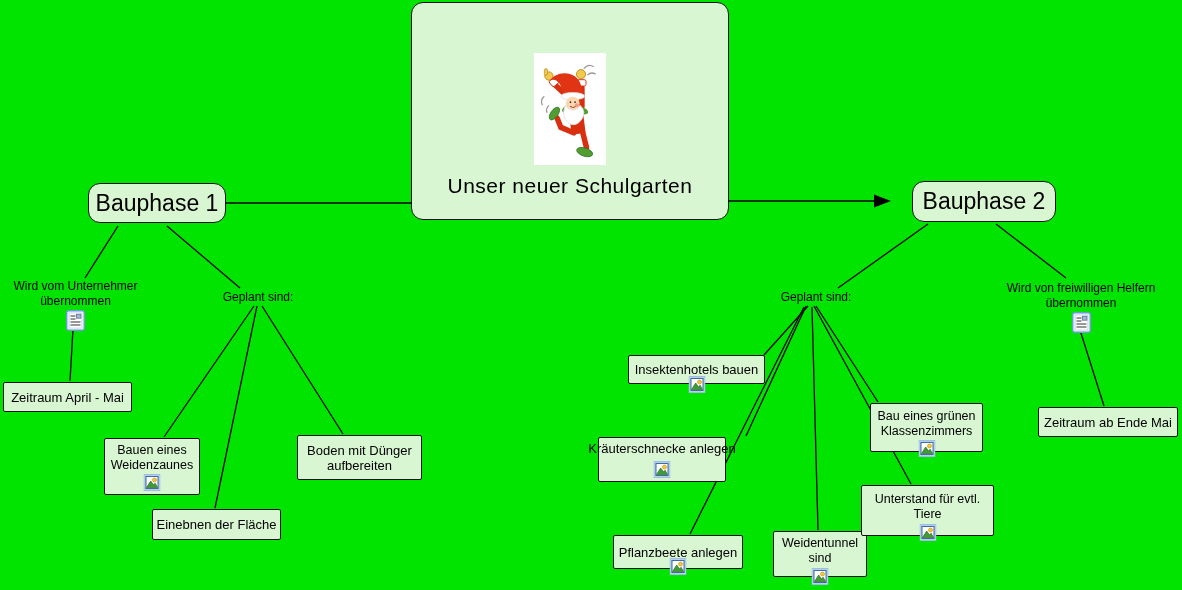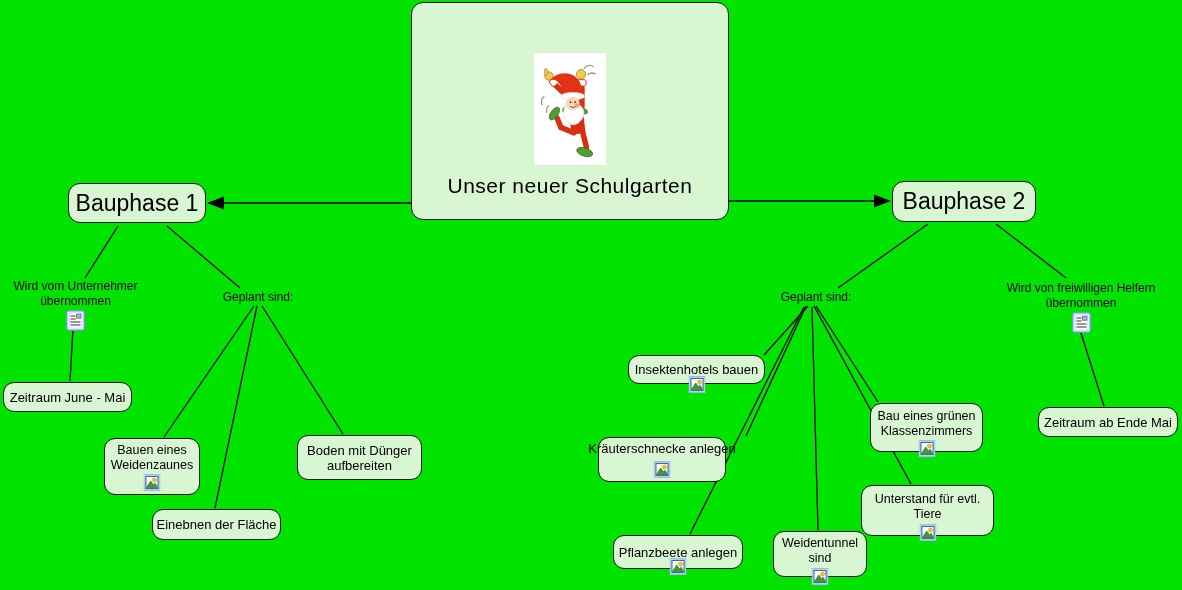--- a/index.html
+++ b/index.html
@@ -15,22 +15,22 @@
     align-items:center;justify-content:center;color:#000;text-align:center;
   }
   .central{border-radius:12px;justify-content:flex-start;}
   .central .img-frame{
     margin-top:50px;width:72px;height:112px;background:#ffffff;
     display:flex;align-items:center;justify-content:center;
   }
   .central .central-title{
     margin-top:9px;font-size:21px;letter-spacing:0.5px;white-space:nowrap;
   }
-  .bigbox{border-radius:12px;font-size:23px;white-space:nowrap;}
-  .leaf{border-radius:11px;font-size:12.5px;line-height:15px;}
+  .bigbox{border-radius:12px;font-size:23px;white-space:nowrap;margin-left:20px;}
+  .leaf{border-radius:2px;font-size:12.5px;line-height:15px;}
   .leaf span{white-space:nowrap;}
   .leaf.has-icon-inside{justify-content:flex-start;padding-top:4px;align-items:center;}
   .plain-label{
     position:absolute;display:flex;flex-direction:column;align-items:center;
     font-size:12px;line-height:15px;color:#000;text-align:center;
   }
   .plain-label span{white-space:nowrap;}
   .pic-icon{position:absolute;left:50%;transform:translateX(-50%);}
   .note-icon{margin-top:1px;}
 </style>
@@ -149,21 +149,21 @@
       <g stroke="#333" stroke-width="1">
         <line x1="4.5" y1="6" x2="9.5" y2="6"></line>
         <line x1="4.5" y1="9" x2="9.5" y2="9"></line>
         <line x1="4.5" y1="12" x2="14.5" y2="12"></line>
         <line x1="4.5" y1="15" x2="14.5" y2="15"></line>
       </g>
     </svg>
   </div>
 
   <div class="node leaf" style="left:3px;top:382px;width:129px;height:30px;font-size:13px;">
-    <span>Zeitraum June - Mai</span>
+    <span>Zeitraum April - Mai</span>
   </div>
 
   <div class="node leaf has-icon-inside" style="left:104px;top:438px;width:96px;height:57px;">
     <span>Bauen eines</span>
     <span>Weidenzaunes</span>
     <svg class="pic-icon" style="bottom:3px;" width="17" height="17" viewBox="0 0 17 17">
       <rect x="0.6" y="0.6" width="15.8" height="15.8" fill="#eaf2fc" stroke="#9dbde6" stroke-width="1.2"></rect>
       <rect x="2.4" y="2.4" width="12.2" height="12.2" fill="#ffffff" stroke="#3c6ea5" stroke-width="1.2"></rect>
       <circle cx="11" cy="6" r="2" fill="#f5c83a" stroke="#c79a22" stroke-width="0.7"></circle>
       <path d="M3,13.5 L7.2,7 L10,11 L11.6,9.2 L14,13.5 Z" fill="#3f9b36" stroke="#2c6e26" stroke-width="0.7"></path>

